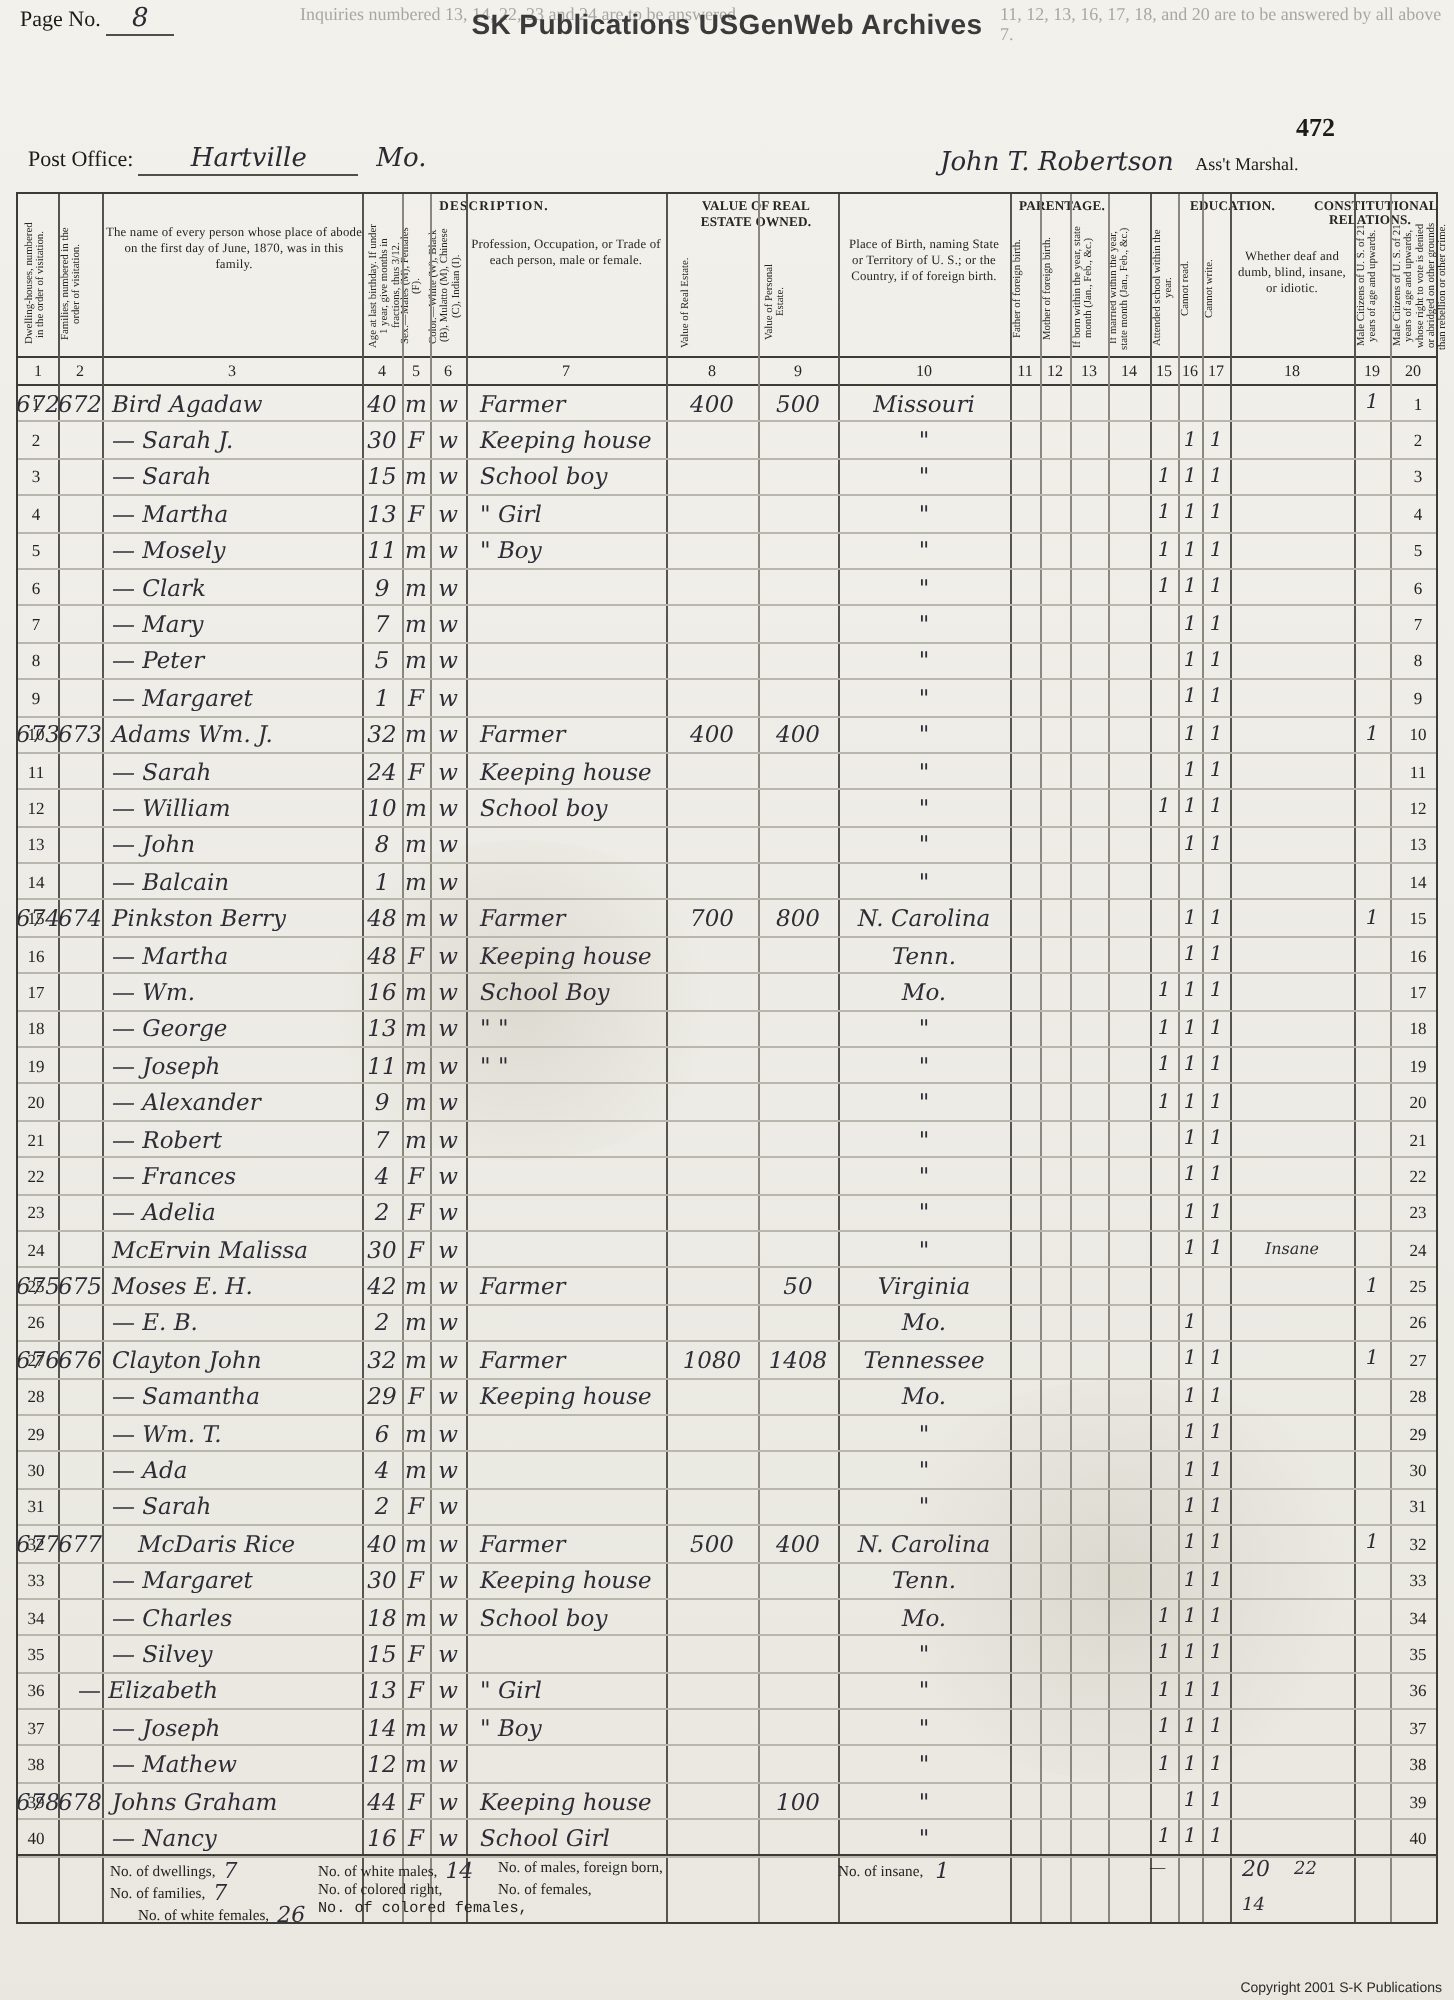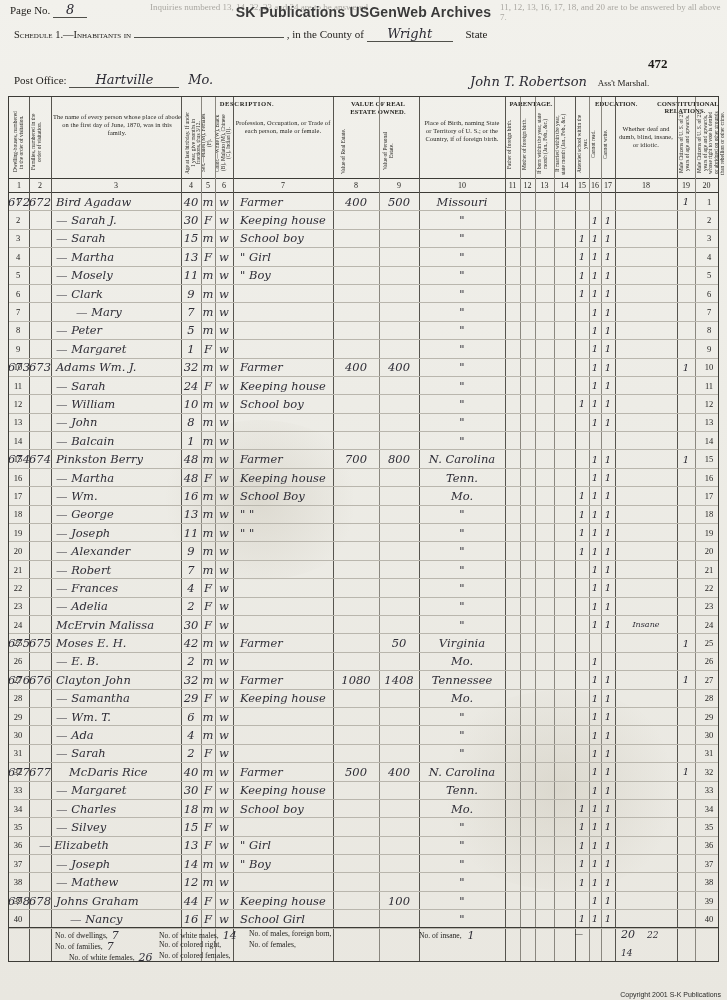--- a/index.html
+++ b/index.html
@@ -151,27 +151,20 @@
   <div class="watermark">SK Publications  USGenWeb Archives</div>
   <div class="wm-faint" style="left:150px;top:2px;">Inquiries numbered 13, 14, 22, 23 and 24 are to be answered</div>
   <div class="wm-faint" style="left:500px;top:2px;">11, 12, 13, 16, 17, 18, and 20 are to be answered by all above 7.</div>
 
   <div class="hdr">
     <div class="hd-line" style="left:10px;top:2px;font-size:11px;">
       <span>Page No.</span>
       <span class="script big ul" style="min-width:34px;">8</span>
     </div>
 
-    <div class="hd-line" style="left:14px;top:26px;">
-      <span style="font-variant:small-caps;font-size:10.5px;">Schedule 1.—Inhabitants in</span>
-      <span class="ul" style="min-width:150px;"></span>
-      <span>, in the County of</span>
-      <span class="script big ul" style="min-width:86px;">Wright</span>
-      <span style="margin-left:10px;">State</span>
-    </div>
 
 
     <div class="hd-line" style="left:14px;top:72px;">
       <span>Post Office:</span>
       <span class="script big ul" style="min-width:110px;">Hartville</span>
       <span class="script big" style="margin-left:6px;">Mo.</span>
     </div>
 
     <div class="hd-line" style="left:470px;top:74px;">
       <span class="script big">John T. Robertson</span>
@@ -407,21 +400,21 @@
           <div class="cell c" style="left: 592px; width: 14px; font-size: 10px;">1</div>
           <div class="cell c" style="left: 606px; width: 62px; font-size: 8px;"></div>
           <div class="cell c" style="left: 668px; width: 18px; font-size: 10px;"></div>
           <div class="cell c" style="left: 686px; width: 23px; font-size: 10px;"></div>
         </div>
         <div class="row">
           <div class="rn l">7</div>
           <div class="rn r">7</div>
           <div class="cell c" style="left: 0px; width: 20px;"></div>
           <div class="cell c" style="left: 20px; width: 22px;"></div>
-          <div class="cell" style="left: 44px; width: 128px; padding-left: 3px; margin-left: 20px;">—  Mary</div>
+          <div class="cell" style="left: 44px; width: 128px; padding-left: 3px;">—  Mary</div>
           <div class="cell c" style="left: 172px; width: 20px;">7</div>
           <div class="cell c" style="left: 192px; width: 14px;">m</div>
           <div class="cell c" style="left: 206px; width: 18px;">w</div>
           <div class="cell" style="left: 228px; width: 96px; padding-left: 3px;"></div>
           <div class="cell c" style="left: 324px; width: 46px;"></div>
           <div class="cell c" style="left: 370px; width: 40px;"></div>
           <div class="cell c" style="left: 410px; width: 86px;">"</div>
           <div class="cell c" style="left: 496px; width: 15px; font-size: 10px;"></div>
           <div class="cell c" style="left: 511px; width: 15px; font-size: 10px;"></div>
           <div class="cell c" style="left: 526px; width: 19px;"></div>
@@ -1199,21 +1192,21 @@
           <div class="cell c" style="left: 592px; width: 14px; font-size: 10px;">1</div>
           <div class="cell c" style="left: 606px; width: 62px; font-size: 8px;"></div>
           <div class="cell c" style="left: 668px; width: 18px; font-size: 10px;"></div>
           <div class="cell c" style="left: 686px; width: 23px; font-size: 10px;"></div>
         </div>
         <div class="row">
           <div class="rn l">40</div>
           <div class="rn r">40</div>
           <div class="cell c" style="left: 0px; width: 20px;"></div>
           <div class="cell c" style="left: 20px; width: 22px;"></div>
-          <div class="cell" style="left: 58px; width: 128px; padding-left: 3px;">—  Nancy</div>
+          <div class="cell" style="left: 44px; width: 128px; padding-left: 3px;">—  Nancy</div>
           <div class="cell c" style="left: 172px; width: 20px;">16</div>
           <div class="cell c" style="left: 192px; width: 14px;">F</div>
           <div class="cell c" style="left: 206px; width: 18px;">w</div>
           <div class="cell" style="left: 228px; width: 96px; padding-left: 3px;">School Girl</div>
           <div class="cell c" style="left: 324px; width: 46px;"></div>
           <div class="cell c" style="left: 370px; width: 40px;"></div>
           <div class="cell c" style="left: 410px; width: 86px;">"</div>
           <div class="cell c" style="left: 496px; width: 15px; font-size: 10px;"></div>
           <div class="cell c" style="left: 511px; width: 15px; font-size: 10px;"></div>
           <div class="cell c" style="left: 526px; width: 19px;"></div>
@@ -1242,21 +1235,21 @@
       </div>
 
       <div class="fcell" style="left:150px;top:1px;">
         <span>No. of white males,</span>
         <span class="fscript" style="margin-left:4px;">14</span>
       </div>
       <div class="fcell" style="left:150px;top:12px;">
         <span>No. of colored right,</span>
         <span class="fscript" style="margin-left:4px;"></span>
       </div>
-      <div class="fcell" style="left:150px;top:23px;">
+      <div class="fcell" style="left:150px;top:23px;font-family:Liberation Mono, monospace;">
         <span>No. of colored females,</span>
         <span class="fscript" style="margin-left:4px;"></span>
       </div>
 
       <div class="fcell" style="left:240px;top:1px;">
         <span>No. of males, foreign born,</span>
         <span class="fscript" style="margin-left:4px;"></span>
       </div>
       <div class="fcell" style="left:240px;top:12px;">
         <span>No. of females,</span>

